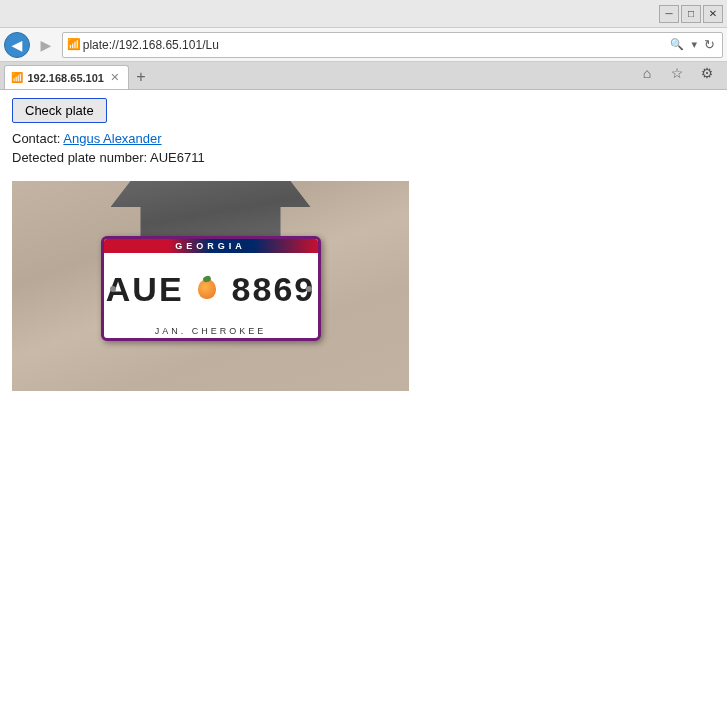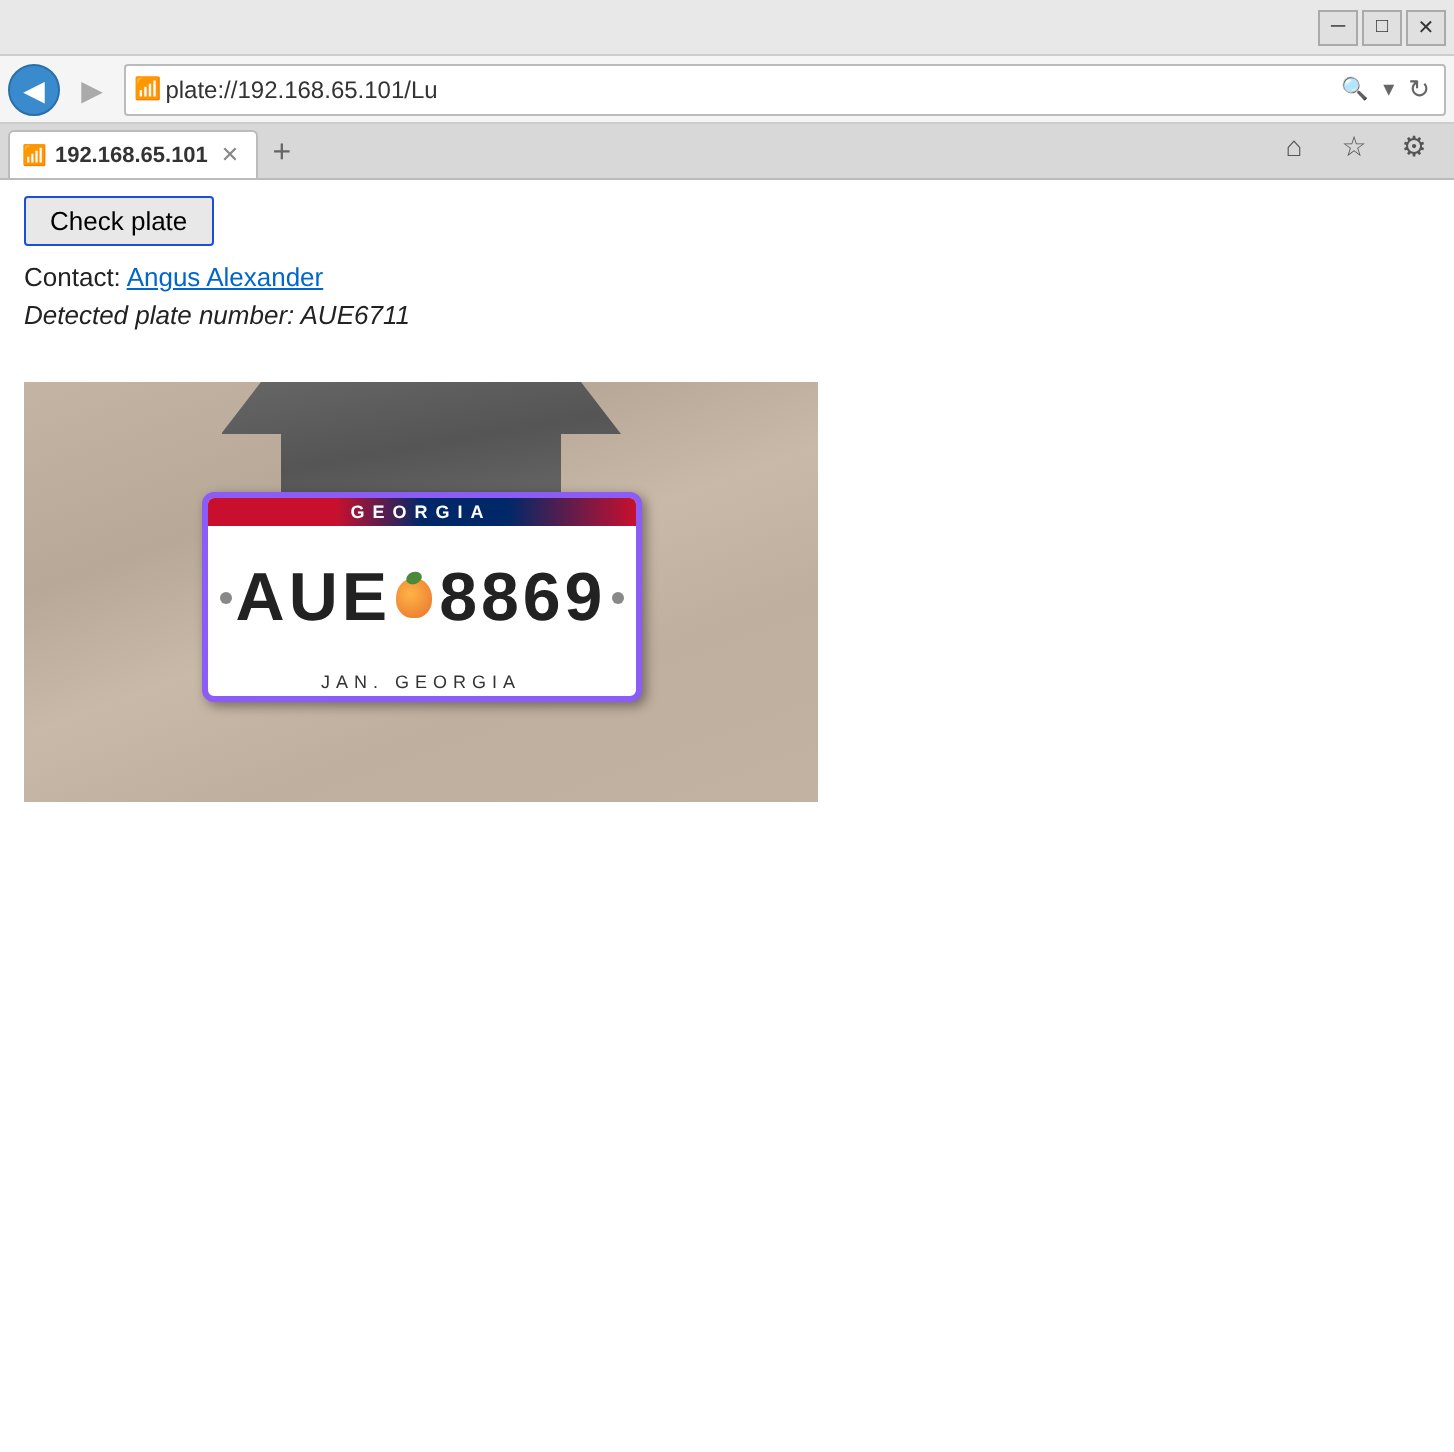--- a/index.html
+++ b/index.html
@@ -197,22 +197,21 @@
     }
     .contact-link {
       color: #0066cc;
       text-decoration: underline;
       cursor: pointer;
     }
 
     .plate-line {
       font-size: 13px;
       color: #222;
-      margin-bottom: 26px;
-      font-style: italic;
+      margin-bottom: 16px;
     }
 
     
     .plate-image-container {
       width: 397px;
       height: 210px;
       overflow: hidden;
       position: relative;
       background: #b8a898;
     }
@@ -239,21 +238,21 @@
 
     
     .license-plate {
       position: absolute;
       bottom: 50px;
       left: 50%;
       transform: translateX(-50%);
       width: 220px;
       height: 105px;
       background: white;
-      border: 3px solid #8b5cf6;
+      border: 3px solid #701a75;
       border-radius: 6px;
       display: flex;
       flex-direction: column;
       align-items: center;
       justify-content: center;
       box-shadow: 2px 2px 6px rgba(0,0,0,0.4);
       overflow: hidden;
     }
     .plate-state-banner {
       background: linear-gradient(90deg, #c8102e 0%, #c8102e 30%, #002868 50%, #002868 70%, #c8102e 100%);
@@ -275,21 +274,21 @@
       padding: 2px 8px;
     }
     .plate-number {
       font-size: 34px;
       font-weight: bold;
       color: #222;
       letter-spacing: 2px;
       font-family: 'Arial Black', sans-serif;
       display: flex;
       align-items: center;
-      gap: 2px;
+      gap: 14px;
       justify-content: center;
     }
     .plate-peach {
       width: 20px;
       height: 22px;
       position: relative;
       display: inline-block;
     }
     .plate-peach-circle {
       width: 18px;
@@ -400,17 +399,17 @@
           <span>AUE</span>
           <span class="plate-peach">
             <div class="plate-peach-circle">
               <div class="plate-peach-leaf"></div>
             </div>
           </span>
           <span>8869</span>
         </div>
         <div class="plate-bolt-right"></div>
       </div>
-      <div class="plate-county">JAN.   GEORGIA</div>
+      <div class="plate-county">JAN.   CHEROKEE</div>
     </div>
   </div>
 
 </div>
 
 </body></html>

